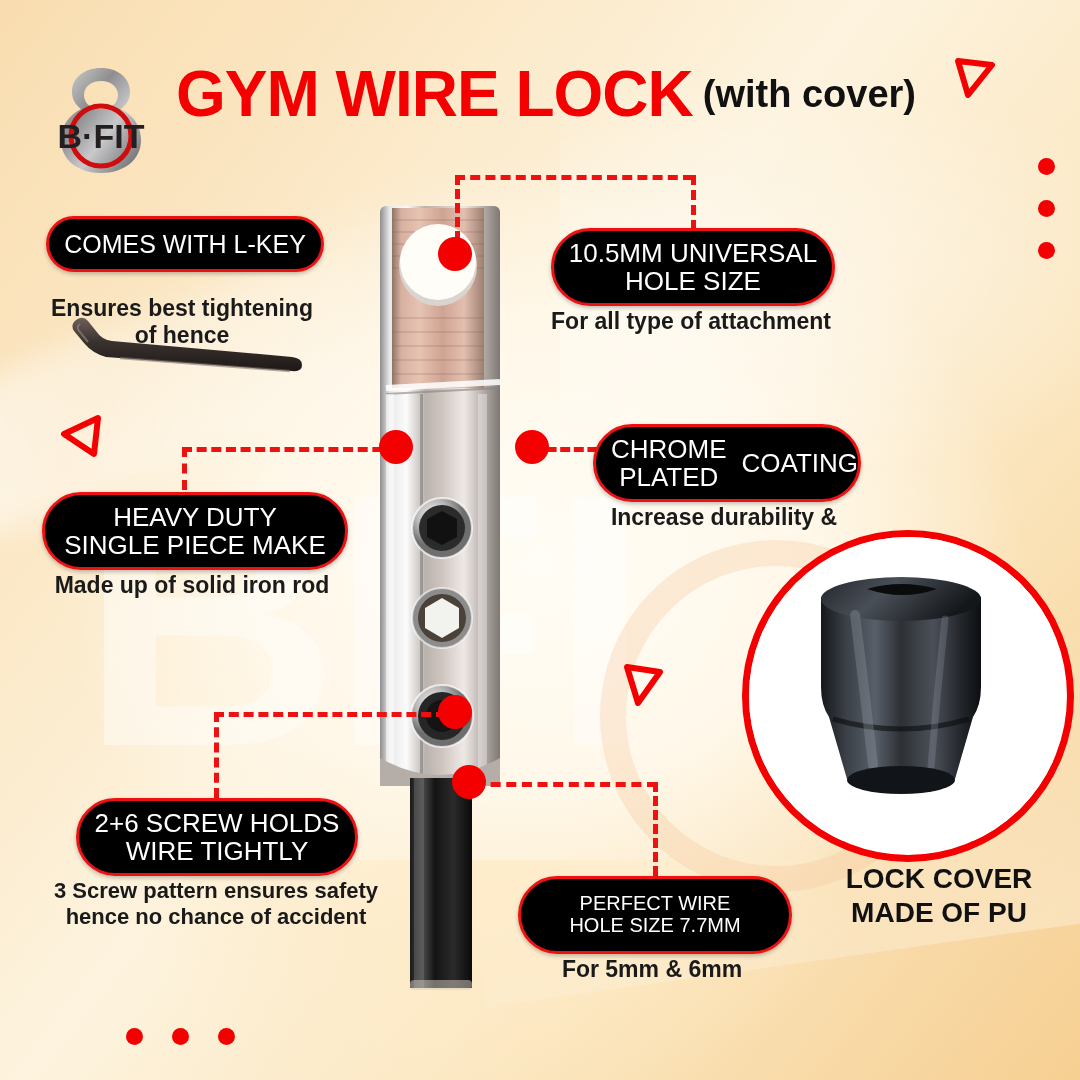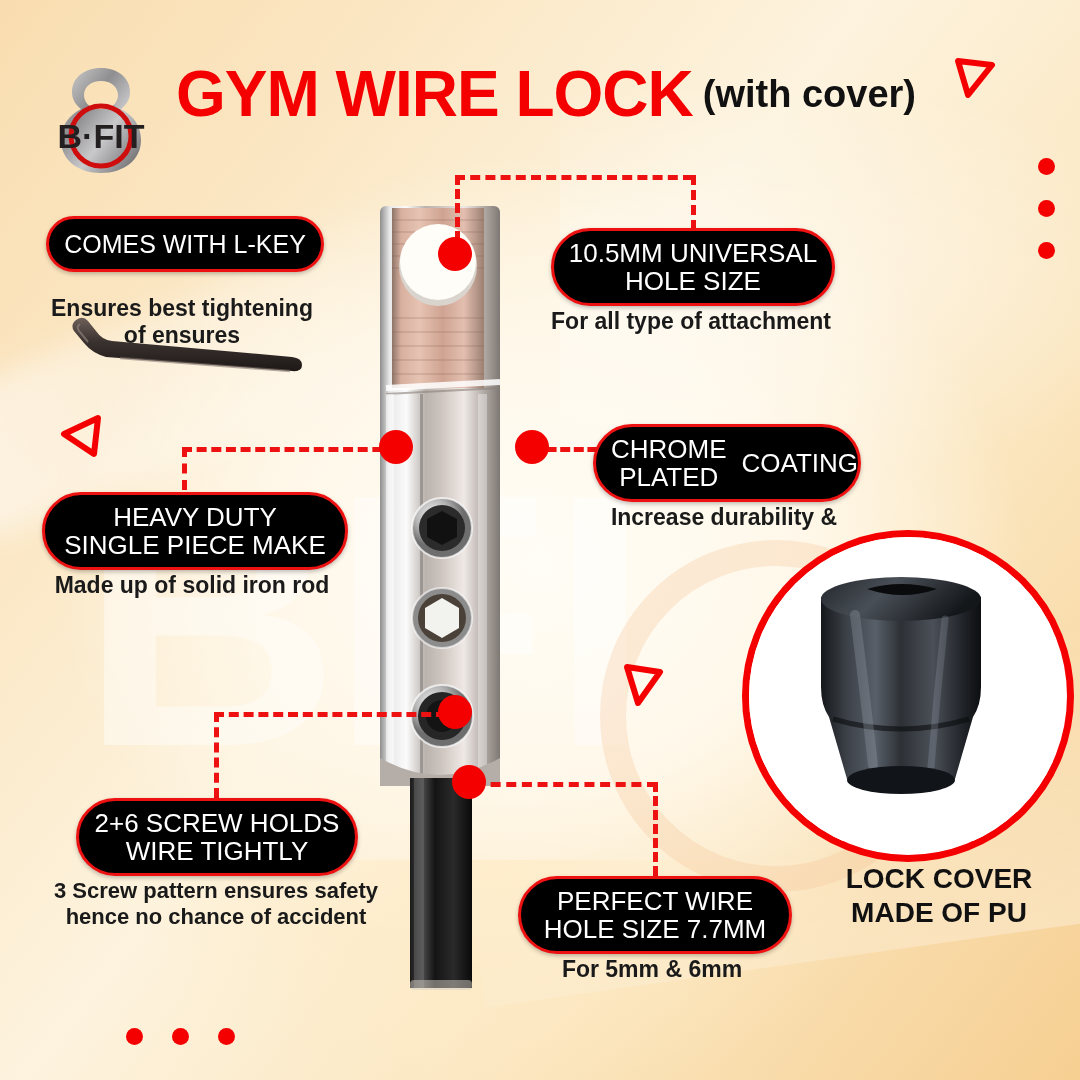--- a/index.html
+++ b/index.html
@@ -231,21 +231,21 @@
 
   <div class="dash-h" style="left:475px;top:782px;width:182px;"></div>
   <div class="dash-v" style="left:653px;top:782px;height:94px;"></div>
   <div class="dot" style="left:452px;top:765px;"></div>
 
   <div class="badge" style="left:46px;top:216px;width:272px;height:50px;font-size:25px;">
     <span>COMES WITH L-KEY</span>
   </div>
   <div class="cap" style="left:36px;top:275px;width:292px;margin-top:20px;">
     <div>Ensures best tightening</div>
-    <div>of ensures</div>
+    <div>of hence</div>
   </div>
   <svg class="lkey" viewBox="0 0 260 80">
     <defs>
       <linearGradient id="lk" x1="0" y1="0" x2="0" y2="1">
         <stop offset="0%" stop-color="#6e5f5a"></stop>
         <stop offset="45%" stop-color="#3a322f"></stop>
         <stop offset="100%" stop-color="#1d1816"></stop>
       </linearGradient>
     </defs>
     <path d="M16 20 q-6 5 -2 11 l10 12 q8 10 22 14 l186 14 q10 1 10 -6 q0 -7 -10 -8 l-180 -16 q-10 -1 -16 -10 l-8 -10 q-5 -6 -12 -1 z" fill="url(#lk)"></path>
@@ -279,21 +279,21 @@
 
   <div class="badge" style="left:76px;top:798px;width:276px;height:72px;font-size:26px;flex-direction:column;">
     <span>2+6 SCREW HOLDS</span>
     <span>WIRE TIGHTLY</span>
   </div>
   <div class="cap" style="left:42px;top:878px;width:348px;font-size:22px;">
     <div>3 Screw pattern ensures safety</div>
     <div>hence no chance of accident</div>
   </div>
 
-  <div class="badge" style="left:518px;top:876px;width:268px;height:72px;font-size:26px;flex-direction:column;align-items:center;">
+  <div class="badge" style="left:518px;top:876px;width:268px;height:72px;font-size:20px;flex-direction:column;align-items:center;">
     <span>PERFECT WIRE</span>
     <span>HOLE SIZE 7.7MM</span>
   </div>
   <div class="cap" style="left:518px;top:956px;width:268px;">
     <div>For 5mm &amp; 6mm</div>
   </div>
 
   <div class="cover-circle">
     <svg width="304" height="304" viewBox="0 0 304 304">
       <defs>

